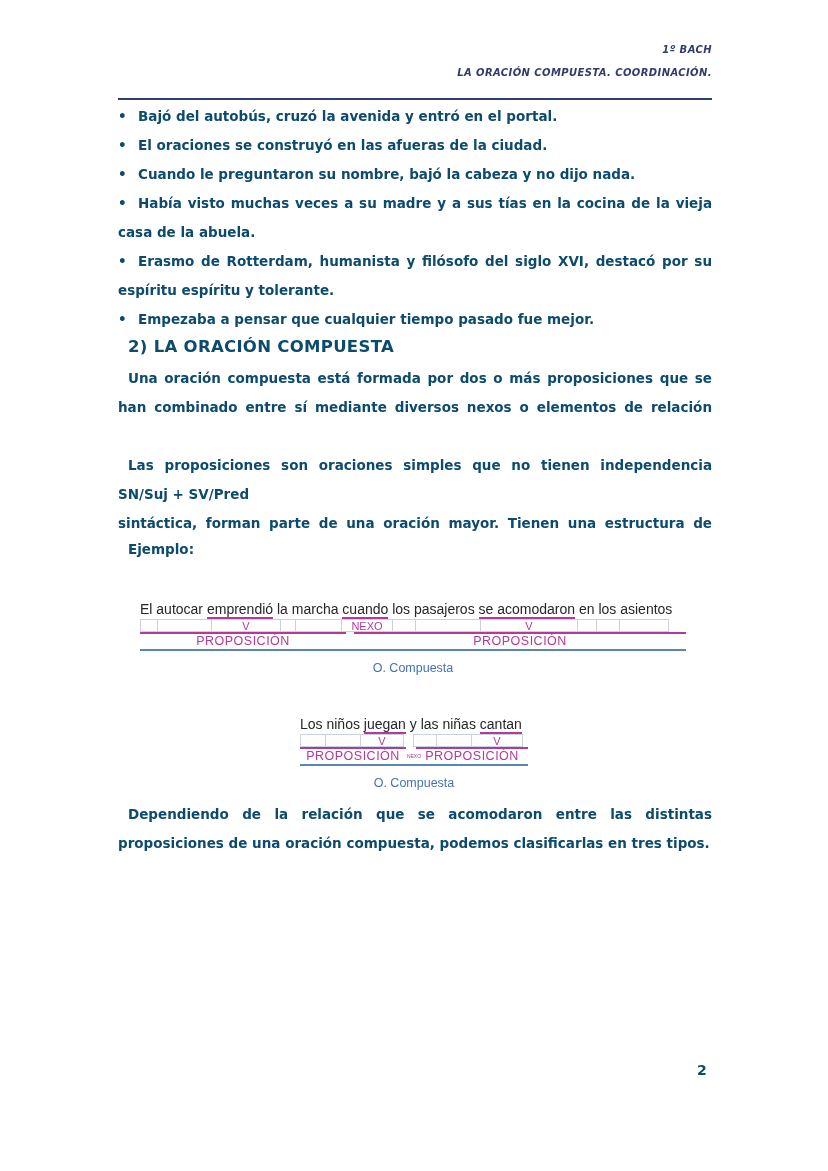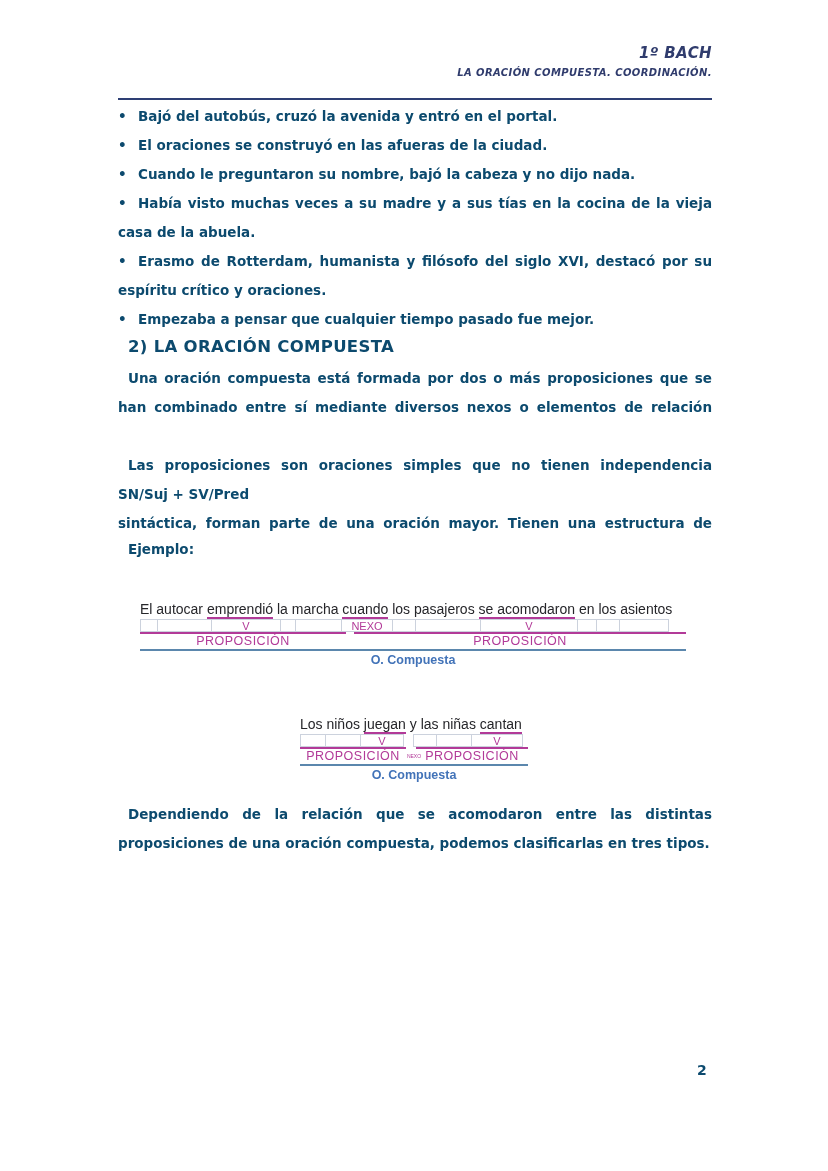--- a/index.html
+++ b/index.html
@@ -8,21 +8,21 @@
   
   .hand{font-family:"DejaVu Sans",sans-serif;font-weight:bold;color:#0c4a6e;}
   .block{position:absolute;left:118px;width:594px;}
   .ln{height:29px;line-height:29px;font-size:13.5px;overflow:hidden;}
   .jl{text-align:justify;text-align-last:justify;}
   .ind{text-indent:10px;}
   .bullet{display:inline-block;width:20px;text-indent:0;}
   
   .hdr{position:absolute;right:116px;text-align:right;font-style:italic;
        letter-spacing:0.4px;color:#303c6d;}
-  .hdr-course{top:44px;font-size:15px;}
+  .hdr-course{top:44px;font-size:10px;}
   .hdr-title{top:67px;font-size:10px;}
   .hdr-rule{position:absolute;left:118px;top:98px;width:594px;height:2px;background:#2e3f74;}
   
   .heading{position:absolute;left:118px;top:334px;width:594px;font-size:16.5px;
            letter-spacing:0.3px;padding-left:10px;height:26px;line-height:26px;}
   
   .diagram{position:absolute;}
   .d1{left:140px;top:601px;width:546px;}
   .d2{left:300px;top:716px;width:228px;}
   .dsent{font-size:14px;color:#26262a;white-space:nowrap;height:17px;line-height:16px;}
@@ -31,41 +31,41 @@
   .cell{box-sizing:border-box;border:1px solid #ccd2dd;margin-left:-1px;height:13px;
         display:flex;align-items:center;justify-content:center;
         font-size:11px;color:#b23a98;background:#fff;flex:none;}
   .cell:first-child{margin-left:0;}
   .cellgap{flex:none;height:13px;}
   .proprow{position:relative;height:17px;}
   .propseg{position:absolute;top:0;border-top:2px solid #b23a98;text-align:center;
            font-size:12.5px;line-height:15px;color:#b23a98;letter-spacing:0.5px;}
   .nexosmall{position:absolute;top:6px;font-size:5px;color:#b23a98;text-align:center;}
   .bluerow{border-top:2px solid #5b87ad;text-align:center;font-size:12.5px;
-           color:#4273b8;padding-top:2px;line-height:14px;font-weight:bold;}
+           color:#4273b8;padding-top:10px;line-height:14px;}
   
   .pagenum{position:absolute;left:697px;top:1062px;font-size:14px;}
 </style>
 </head>
 <body>
 
 <div class="page">
 
   <div class="hdr hdr-course hand">1º BACH</div>
   <div class="hdr hdr-title hand">LA ORACIÓN COMPUESTA. COORDINACIÓN.</div>
   <div class="hdr-rule"></div>
 
   <div class="block hand" style="top:102px;">
     <div class="ln"><span class="bullet">•</span><span>Bajó del autobús, cruzó la avenida y entró en el portal.</span></div>
     <div class="ln"><span class="bullet">•</span><span>El oraciones se construyó en las afueras de la ciudad.</span></div>
     <div class="ln"><span class="bullet">•</span><span>Cuando le preguntaron su nombre, bajó la cabeza y no dijo nada.</span></div>
     <div class="ln jl"><span class="bullet">•</span><span>Había visto muchas veces a su madre y a sus tías en la cocina de la vieja</span></div>
     <div class="ln">casa de la abuela.</div>
     <div class="ln jl"><span class="bullet">•</span><span>Erasmo de Rotterdam, humanista y filósofo del siglo XVI, destacó por su</span></div>
-    <div class="ln">espíritu crítico y oraciones.</div>
+    <div class="ln">espíritu espíritu y tolerante.</div>
     <div class="ln"><span class="bullet">•</span><span>Empezaba a pensar que cualquier tiempo pasado fue mejor.</span></div>
   </div>
 
   <div class="heading hand">2) LA ORACIÓN COMPUESTA</div>
 
   <div class="block hand" style="top:364px;">
     <div class="ln jl ind">Una oración compuesta está formada por dos o más proposiciones que se</div>
     <div class="ln jl">han combinado entre sí mediante diversos nexos o elementos de relación</div>
   </div>
 

